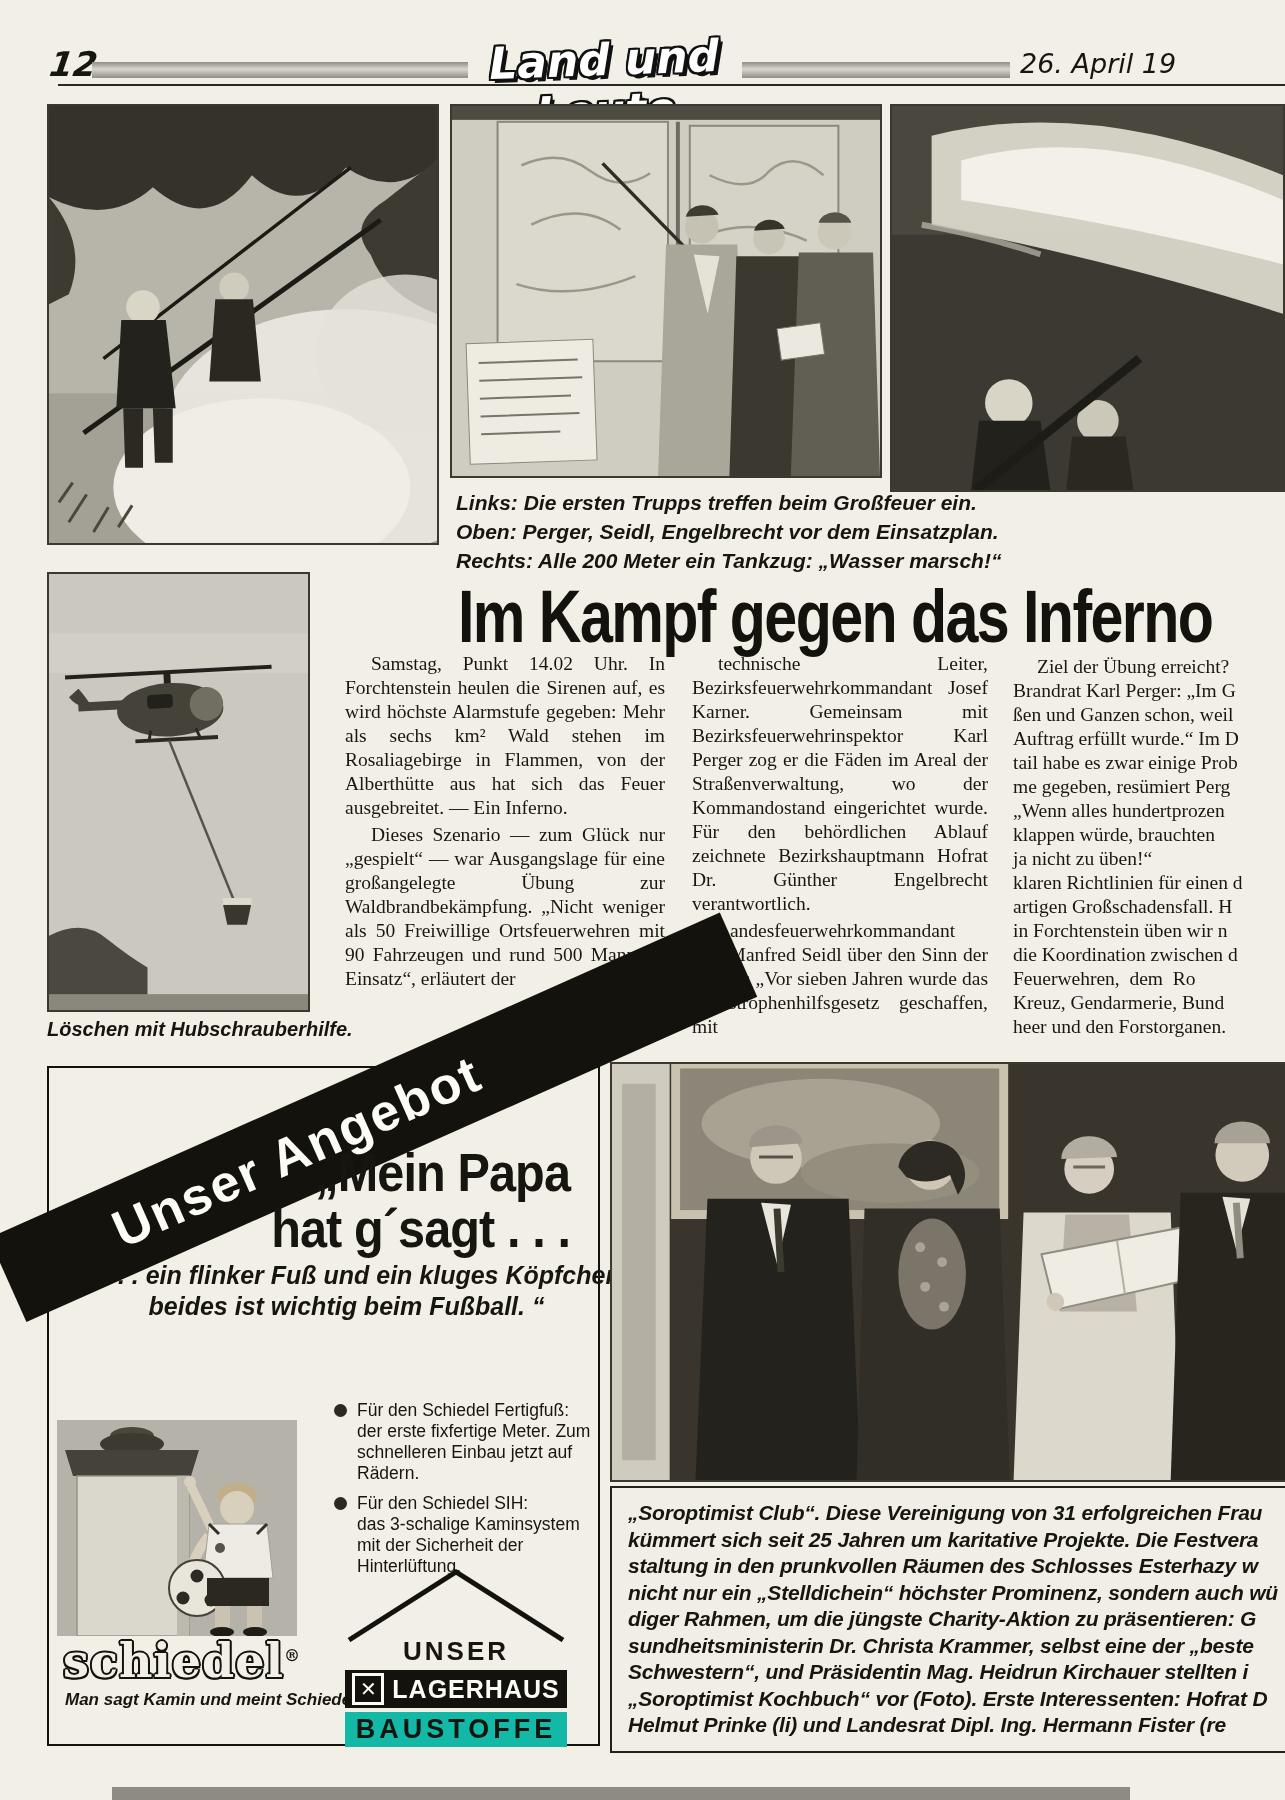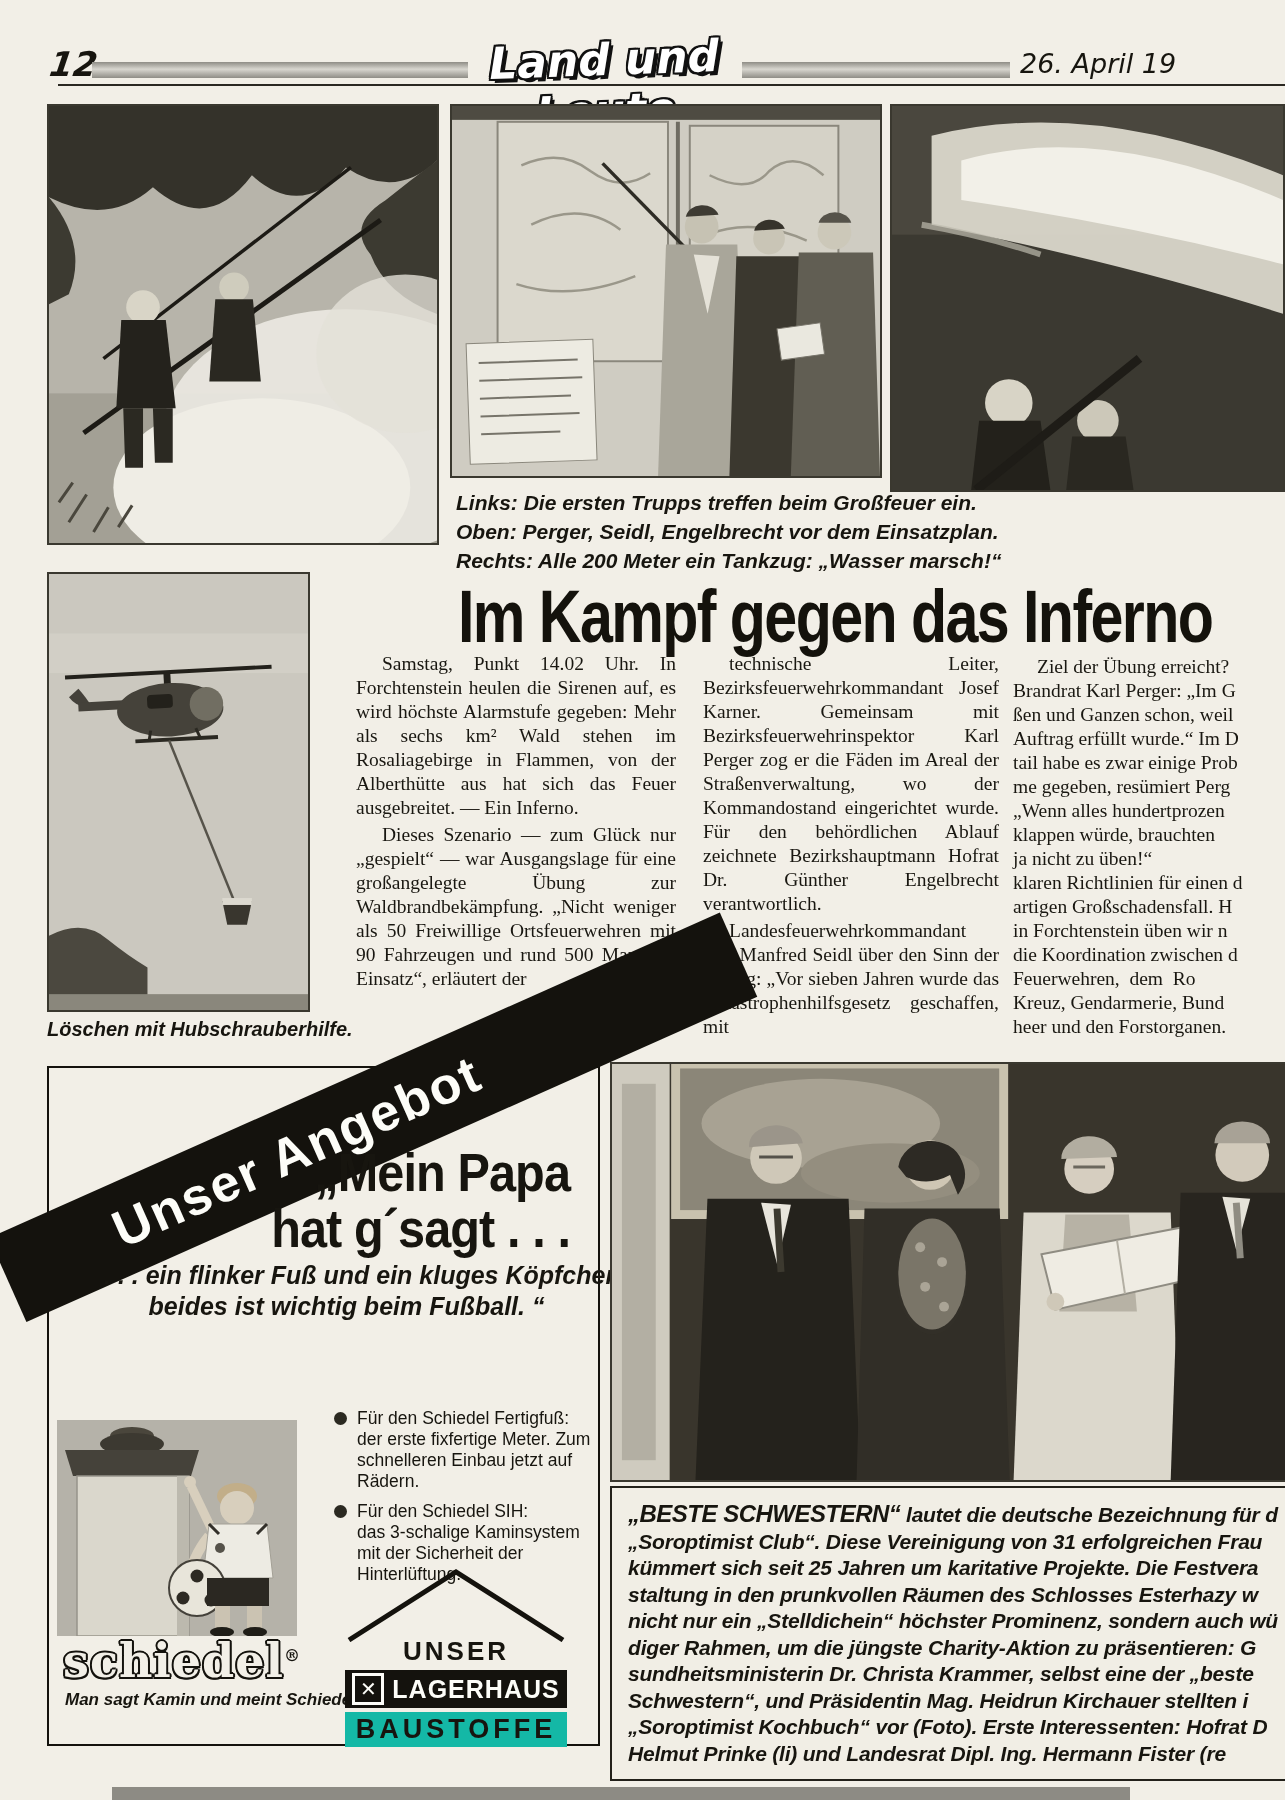--- a/index.html
+++ b/index.html
@@ -26,40 +26,40 @@
   
   .caption-bold{font:italic 700 21px "Liberation Sans",sans-serif;line-height:29px;white-space:pre;}
   .mid-caption{left:456px;top:488px;}
   .heli-caption{left:47px;top:1018px;font:italic 700 20px "Liberation Sans",sans-serif;}
 
   
   .headline{left:458px;top:574px;font:800 74px "Liberation Sans",sans-serif;letter-spacing:-2px;
             white-space:nowrap;transform:scaleX(0.8);transform-origin:left top;color:#14120c;}
 
   
-  .bodycol{font:400 19.5px "Liberation Serif",serif;line-height:24px;text-align:justify;color:#191711;margin-left:11px;}
+  .bodycol{font:400 19.5px "Liberation Serif",serif;line-height:24px;text-align:justify;color:#191711;}
   .bodycol p{margin:0;text-indent:26px;}
   .bodycol p + p{margin-top:3px;}
   .col1{left:345px;top:652px;width:320px;}
   .col2{left:692px;top:652px;width:296px;}
   .col3{left:1013px;top:652px;font:400 19.5px "Liberation Serif",serif;line-height:24px;color:#191711;}
   .col3 .lines{white-space:pre;}
   .col3 .p2{text-indent:24px;margin-top:3px;}
 
   
   .ad-box{left:47px;top:1066px;width:553px;height:680px;border:2.5px solid #14120d;box-sizing:border-box;overflow:visible;}
   .ad-banner{position:absolute;left:-60px;top:170px;width:800px;height:92px;background:#14120d;
              transform:rotate(-24deg);transform-origin:0 0;display:flex;align-items:center;}
   .ad-banner span{font:800 52px "Liberation Sans",sans-serif;color:#fdfdf8;letter-spacing:2px;padding-left:118px;white-space:nowrap;}
   .ad-headline{position:absolute;right:28px;top:76px;text-align:right;font:800 54px "Liberation Sans",sans-serif;
                line-height:56px;letter-spacing:-1px;transform:scaleX(0.9);transform-origin:right top;white-space:pre;}
   .ad-tagline{position:absolute;left:55px;top:192px;width:485px;text-align:center;
               font:italic 800 25px "Liberation Sans",sans-serif;line-height:31px;white-space:pre;}
   .ad-intro{position:absolute;left:283px;top:254px;width:266px;font:400 17.5px "Liberation Sans",sans-serif;line-height:21.5px;}
-  .ad-bullets{position:absolute;left:285px;top:340px;width:268px;}
+  .ad-bullets{position:absolute;left:285px;top:332px;width:268px;}
   .bullet{display:flex;margin-bottom:9px;}
   .bullet .dot{width:13px;height:13px;border-radius:50%;background:#2b2921;margin:4px 10px 0 0;flex:none;}
   .bullet .txt{font:400 17.5px "Liberation Sans",sans-serif;line-height:21px;}
   .boy-photo{position:absolute;left:8px;top:352px;width:240px;height:216px;}
   .schiedel-brand{position:absolute;left:14px;top:566px;font:800 46px "DejaVu Serif",serif;letter-spacing:1px;
       color:#f2efe7;white-space:nowrap;
       text-shadow:2px 0 0 #14120d,-2px 0 0 #14120d,0 2px 0 #14120d,0 -2px 0 #14120d,
                   1.5px 1.5px 0 #14120d,-1.5px -1.5px 0 #14120d,1.5px -1.5px 0 #14120d,-1.5px 1.5px 0 #14120d;}
   .schiedel-brand sup{font-size:16px;text-shadow:none;color:#14120d;}
   .schiedel-slogan{position:absolute;left:16px;top:622px;font:italic 700 17px "Liberation Sans",sans-serif;}
@@ -312,21 +312,20 @@
       <circle cx="582" cy="210" r="9" fill="#cfc8b8"></circle>
       <circle cx="634" cy="92" r="27" fill="#d2cabb"></circle>
       <path d="M606,80 a28,22 0 0 1 56,0 Z" fill="#a8a296"></path>
       <path d="M572,130 H680 V420 H562 Z" fill="#28251f"></path>
       <path d="M614,134 l14,54 l14,-52 Z" fill="#e5e2d8"></path>
       <line x1="628" y1="140" x2="632" y2="196" stroke="#8f8c82" stroke-width="7"></line>
     </svg>
   </div>
 
   <div class="abs soro-caption">
-    <div class="line"><span class="soro-lead">„BESTE SCHWESTERN“</span><span> lautet die deutsche Bezeichnung für d</span></div>
     <div class="line">„Soroptimist Club“. Diese Vereinigung von 31 erfolgreichen Frau
 kümmert sich seit 25 Jahren um karitative Projekte. Die Festvera
 staltung in den prunkvollen Räumen des Schlosses Esterhazy w
 nicht nur ein „Stelldichein“ höchster Prominenz, sondern auch wü
 diger Rahmen, um die jüngste Charity-Aktion zu präsentieren: G
 sundheitsministerin Dr. Christa Krammer, selbst eine der „beste
 Schwestern“, und Präsidentin Mag. Heidrun Kirchauer stellten i
 „Soroptimist Kochbuch“ vor (Foto). Erste Interessenten: Hofrat D
 Helmut Prinke (li) und Landesrat Dipl. Ing. Hermann Fister (re</div>
   </div>

